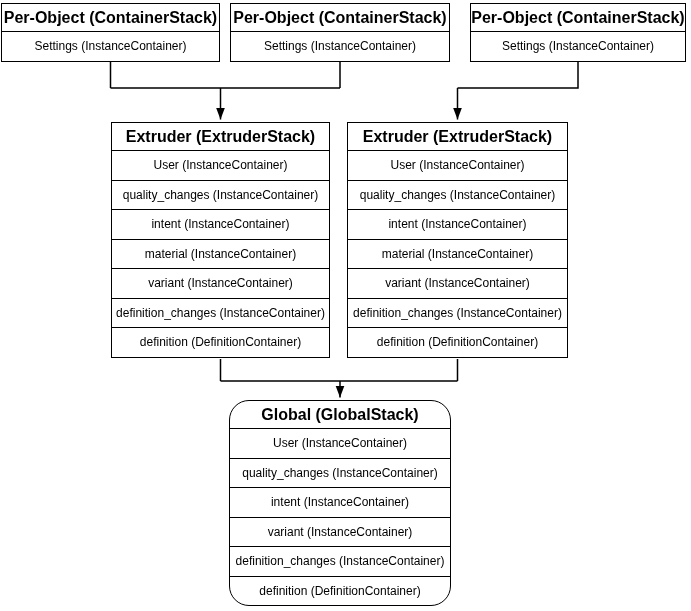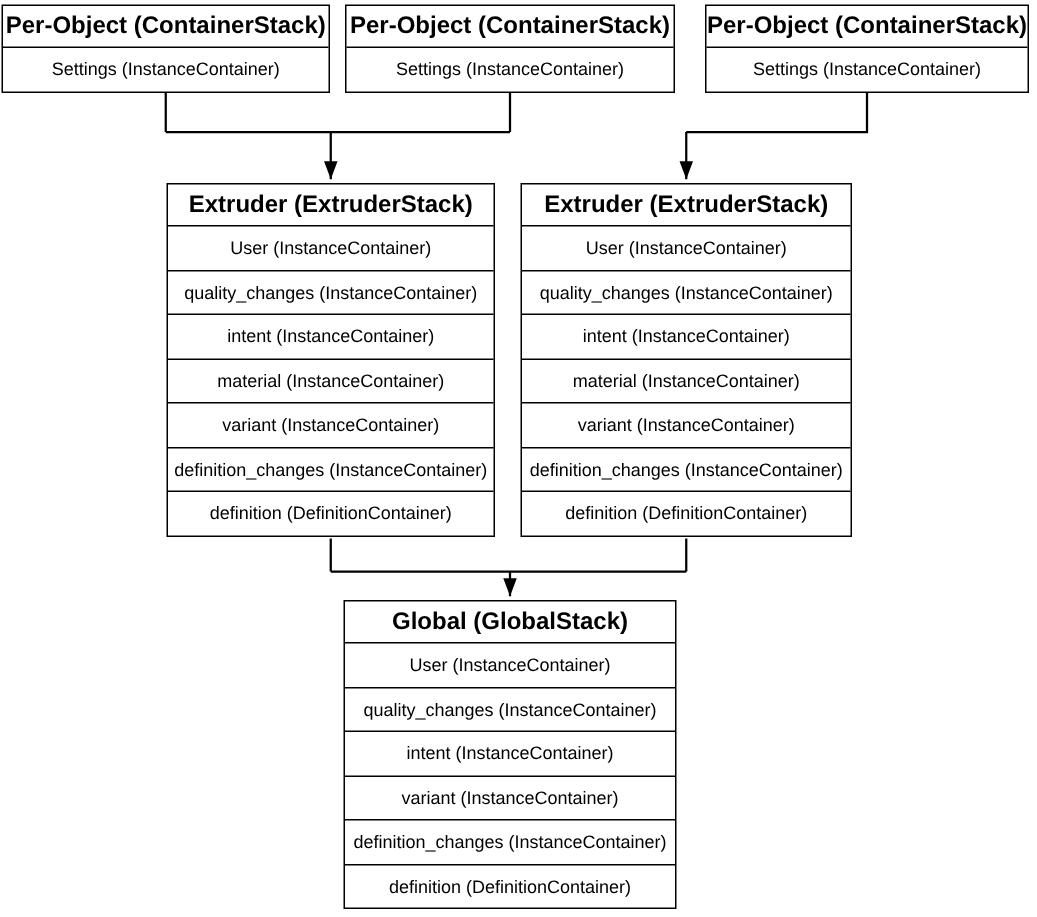--- a/index.html
+++ b/index.html
@@ -103,21 +103,21 @@
     <div class="box-header">Extruder (ExtruderStack)</div>
     <div class="box-row">User (InstanceContainer)</div>
     <div class="box-row">quality_changes (InstanceContainer)</div>
     <div class="box-row">intent (InstanceContainer)</div>
     <div class="box-row">material (InstanceContainer)</div>
     <div class="box-row">variant (InstanceContainer)</div>
     <div class="box-row">definition_changes (InstanceContainer)</div>
     <div class="box-row">definition (DefinitionContainer)</div>
   </div>
 
-  <div class="stack-box" style="left:229px; top:400px; width:222px;">
+  <div class="stack-box" style="left:229px; top:400px; width:222px;border-radius:20px;">
     <div class="box-header">Global (GlobalStack)</div>
     <div class="box-row">User (InstanceContainer)</div>
     <div class="box-row">quality_changes (InstanceContainer)</div>
     <div class="box-row">intent (InstanceContainer)</div>
     <div class="box-row">variant (InstanceContainer)</div>
     <div class="box-row">definition_changes (InstanceContainer)</div>
     <div class="box-row">definition (DefinitionContainer)</div>
   </div>
 
 </div>

